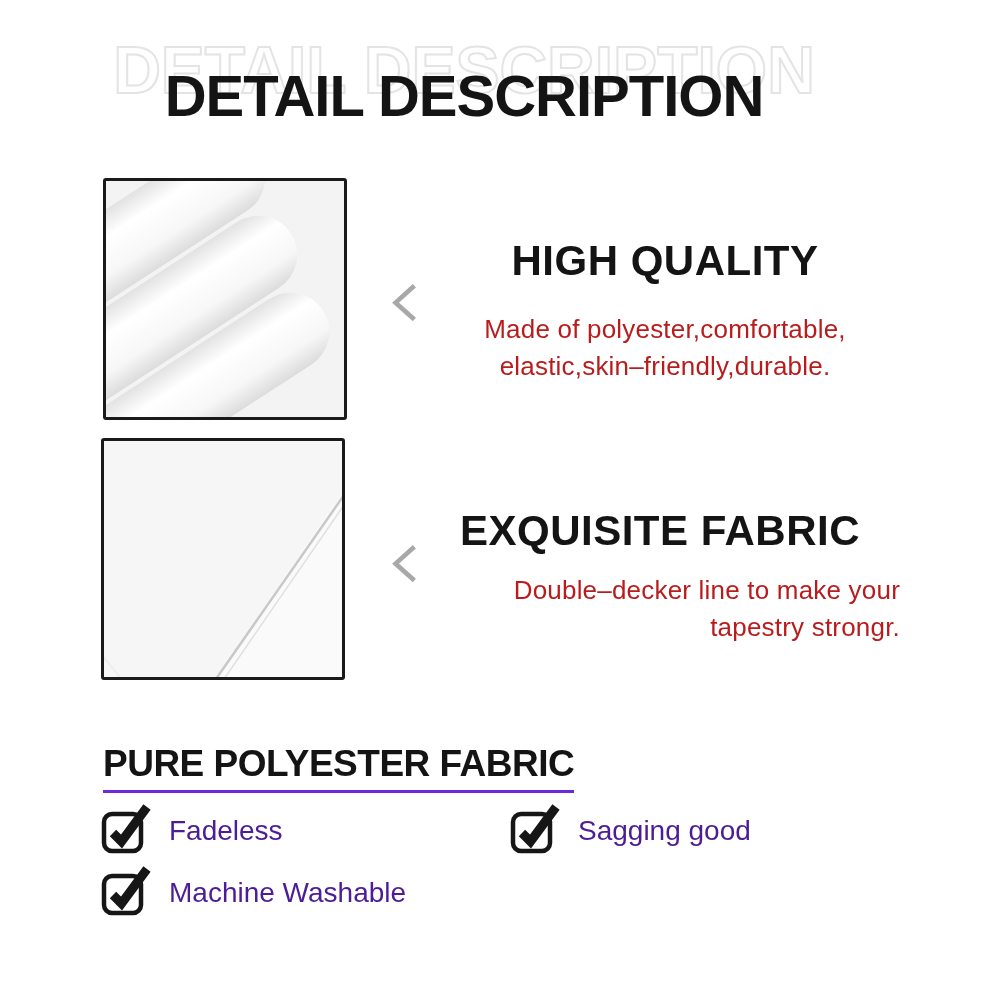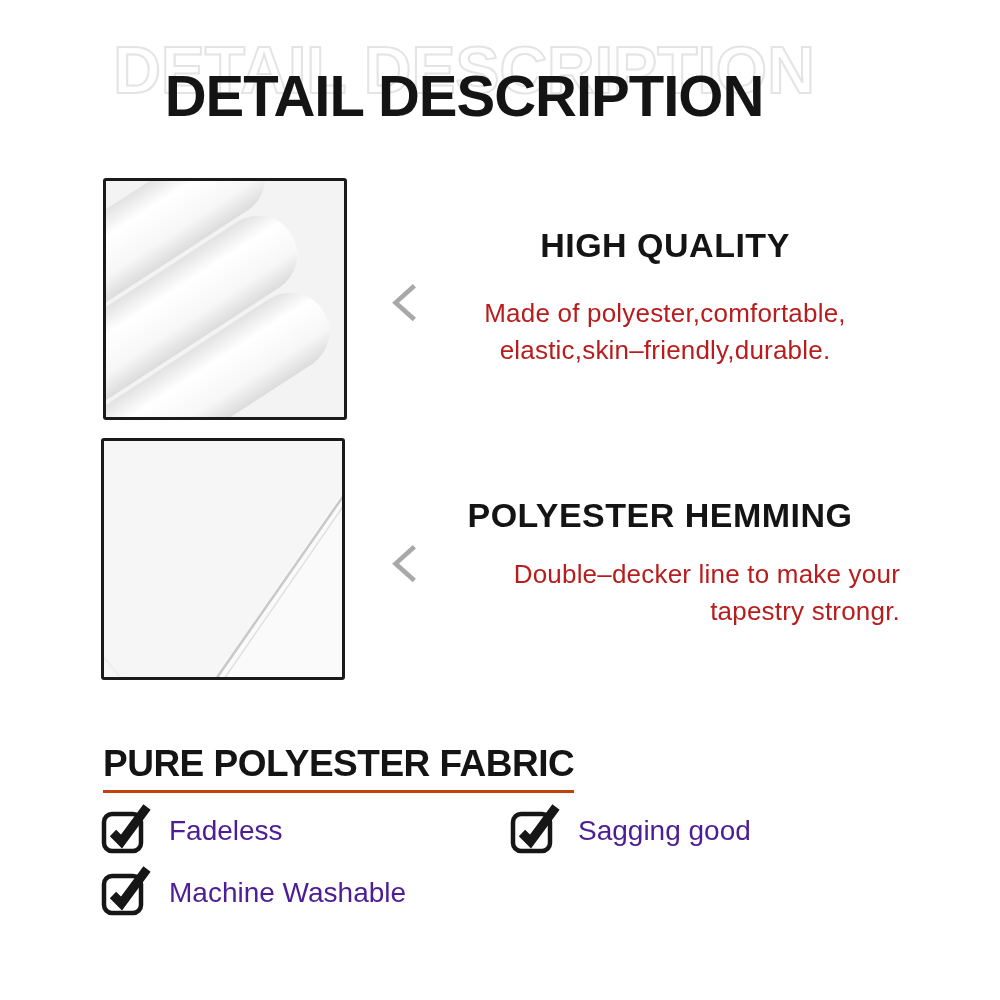--- a/index.html
+++ b/index.html
@@ -21,30 +21,30 @@
   .photo-1{left:103px;top:178px;}
   .photo-2{left:101px;top:438px;}
 
   .chevron{position:absolute;width:30px;height:40px;}
   .chevron-1{left:390px;top:282px;}
   .chevron-2{left:390px;top:543px;}
 
   .feature-text{position:absolute;text-align:center;}
   .feature-text-1{left:430px;top:221px;width:470px;}
   .feature-text-2{left:420px;top:491px;width:480px;}
-  .feature-text h2{margin:0;font-size:34px;line-height:48px;font-weight:bold;
+  .feature-text h2{margin:16px;font-size:42px;line-height:48px;font-weight:bold;
     letter-spacing:0.5px;color:#141414;white-space:nowrap;}
   .feature-text p{margin:0;font-size:26px;line-height:37px;color:#b91c1c;letter-spacing:0.2px;}
   .feature-text-1 p{margin-top:26px;}
   .feature-text-2 p{margin-top:17px;text-align:right;}
 
   
   .fabric-heading{position:absolute;left:103px;top:742px;margin:0;display:inline-block;
     font-size:37px;line-height:44px;font-weight:bold;letter-spacing:-0.5px;color:#141414;
-    border-bottom:3px solid #c2410c;padding-bottom:4px;white-space:nowrap;}
+    border-bottom:3px solid #6d28d9;padding-bottom:4px;white-space:nowrap;}
 
   .checklist{position:absolute;left:100px;top:800px;display:grid;
     grid-template-columns:409px auto;grid-auto-rows:62px;}
   .check-item{display:flex;align-items:flex-start;gap:15px;height:54px;}
   .check-item svg{flex:0 0 auto;display:block;width:54px;height:54px;}
   .check-label{font-size:28px;line-height:28px;color:#4c1d95;margin-top:17px;white-space:nowrap;}
 </style>
 </head>
 <body>
 
@@ -89,21 +89,21 @@
       <line x1="240" y1="64" x2="120" y2="238" stroke="#e0e0e0" stroke-width="1.5"></line>
       <line x1="16" y1="236" x2="-30" y2="180" stroke="#ededed" stroke-width="2"></line>
     </svg>
   </div>
   <div class="chevron chevron-2">
     <svg viewBox="0 0 32 44">
       <polyline points="26,4 6,22 26,40" fill="none" stroke="#a8a8a8" stroke-width="5" stroke-linecap="butt" stroke-linejoin="miter"></polyline>
     </svg>
   </div>
   <div class="feature-text feature-text-2">
-    <h2>POLYESTER HEMMING</h2>
+    <h2>EXQUISITE FABRIC</h2>
     <p><span>Double–decker line to make your</span><br><span>tapestry strongr.</span></p>
   </div>
 
   <h3 class="fabric-heading">PURE POLYESTER FABRIC</h3>
 
   <div class="checklist">
 
     <div class="check-item">
       <svg viewBox="0 0 54 54">
         <rect x="4" y="14" width="37" height="37" rx="8" fill="none" stroke="#161616" stroke-width="4.5"></rect>

